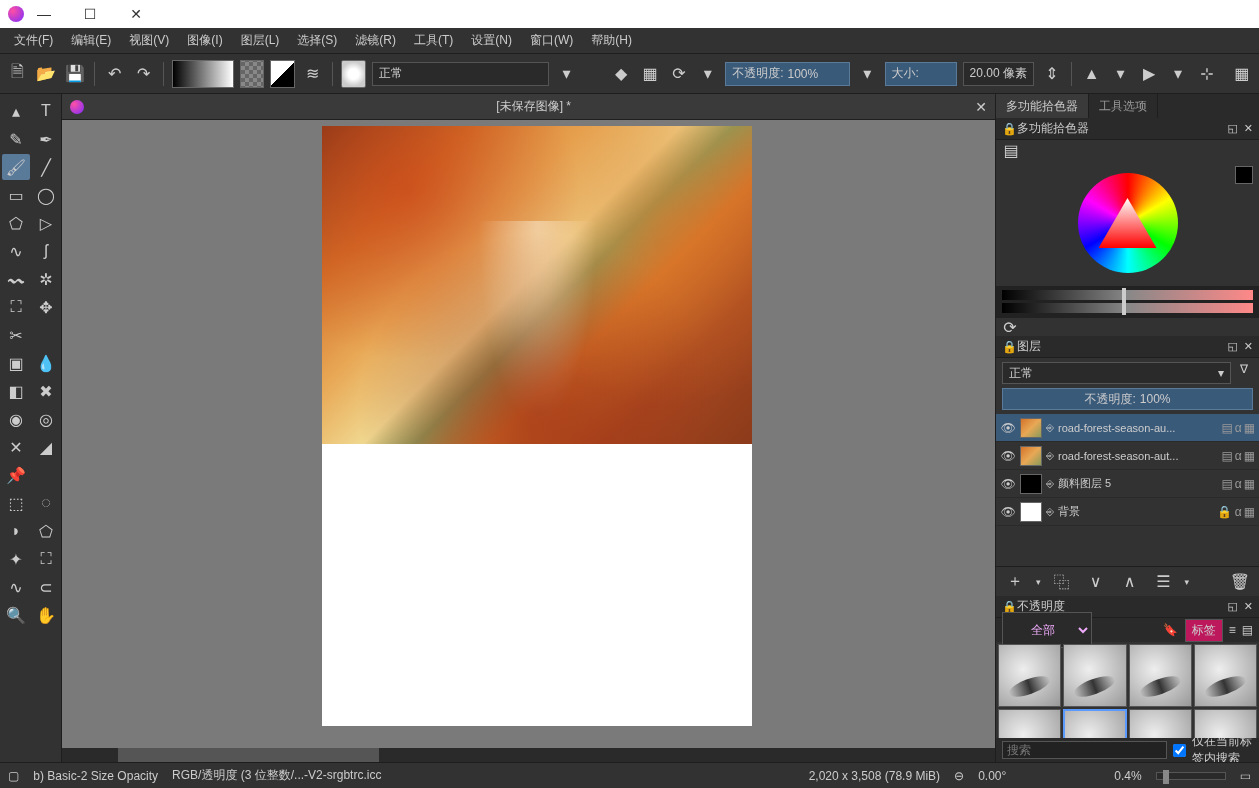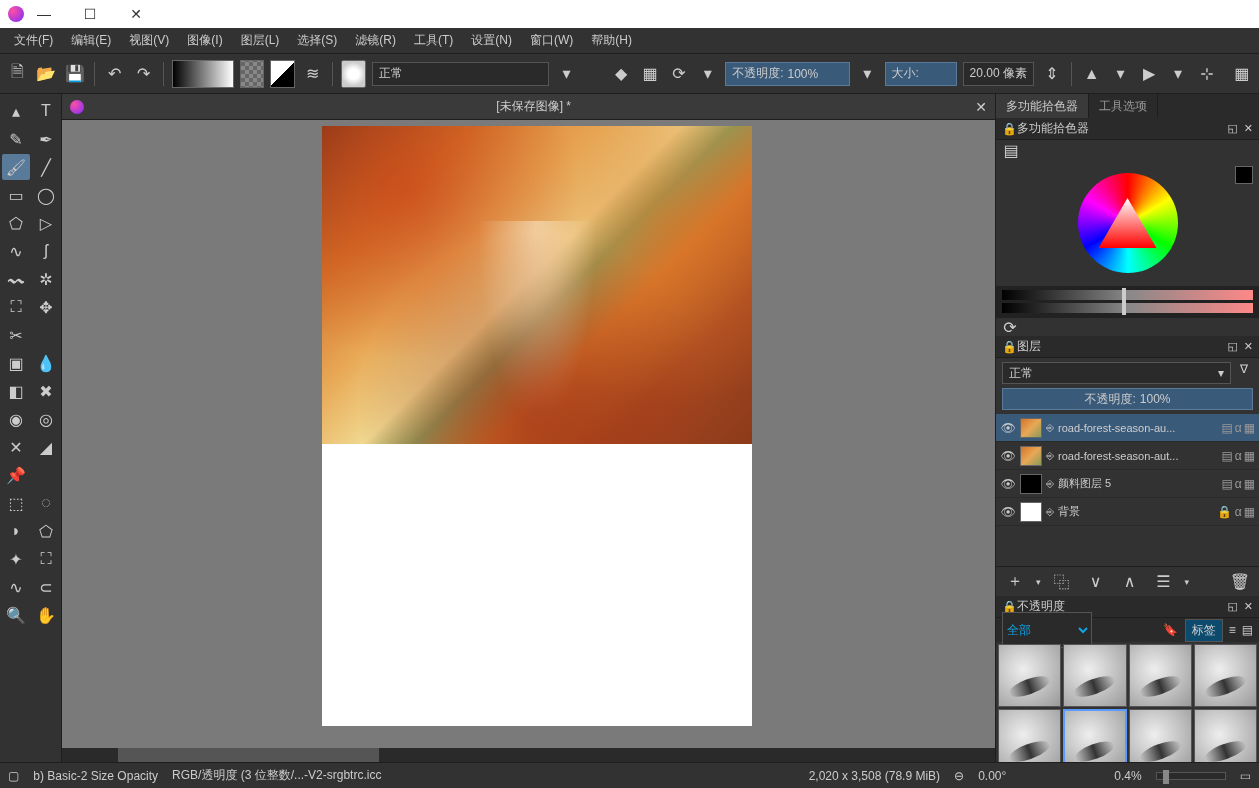--- a/index.html
+++ b/index.html
@@ -60,22 +60,22 @@
 .layer.sel { background: #3a5a7a; }
 .eye { width: 16px; text-align: center; cursor: pointer; }
 .thumb { width: 22px; height: 20px; background: #fff; border: 1px solid #666; }
 .thumb.img { background: linear-gradient(135deg,#d4732a,#e8a855,#8a9a5a); }
 .thumb.paint { background: #000; }
 .lname { flex: 1; overflow: hidden; text-overflow: ellipsis; white-space: nowrap; font-size: 11px; }
 .licons { display: flex; gap: 2px; font-size: 11px; color: #999; }
 .layer-toolbar { height: 30px; display: flex; align-items: center; padding: 0 6px; gap: 8px; border-top: 1px solid #1e1e1e; }
 .brush-panel { flex: 1; display: flex; flex-direction: column; min-height: 0; }
 .brush-filter { height: 24px; display: flex; align-items: center; padding: 0 6px; gap: 6px; background: #2a2a2a; }
-.brush-filter select { flex: 0 0 90px; background: #2a2a2a; color: #0ea5e9; border: 1px solid #555; height: 36px; }
-.tag-lbl { background:#0c4a6e; padding:2px 6px; border:1px solid #555; }
+.brush-filter select { flex: 0 0 90px; background: #2a2a2a; color: #f0abfc; border: 1px solid #555; height: 36px; padding-left: 24px; }
+.tag-lbl { background:#be185d; padding:2px 6px; border:1px solid #555; }
 .brush-grid { display: grid; grid-template-columns: repeat(4, 1fr); gap: 2px; padding: 2px; overflow: hidden; }
 .bprev { aspect-ratio: 1; background: radial-gradient(ellipse at 40% 40%, #eee, #999); border: 1px solid #555; position: relative; }
 .bprev.sel { border: 2px solid #5a9aff; }
 .bprev::after { content:""; position:absolute; left:15%; top:55%; width:70%; height:25%; background: linear-gradient(90deg, transparent, #333, transparent); border-radius: 50%; transform: rotate(-20deg); }
 .search-row { height: 24px; display: flex; align-items: center; padding: 0 6px; gap: 6px; background: #2a2a2a; font-size: 11px; }
 .search-in { flex: 1; background: #222; border: 1px solid #555; height: 18px; color: #888; padding: 0 4px; }
 .statusbar { height: 26px; background: #323232; border-top: 1px solid #1e1e1e; display: flex; align-items: center; padding: 0 8px; gap: 14px; font-size: 11px; }
 .statusbar .sp { flex: 1; }
 .scrollbar-h { height: 14px; background: #2a2a2a; display: flex; }
 .sb-thumb { background: #555; }
@@ -335,20 +335,25 @@
       <div class="brush-grid">
         <div class="bprev"></div>
         <div class="bprev"></div>
         <div class="bprev"></div>
         <div class="bprev"></div>
         <div class="bprev"></div>
         <div class="bprev sel"></div>
         <div class="bprev"></div>
         <div class="bprev"></div>
       </div>
+      <div class="search-row">
+        <input class="search-in" placeholder="搜索" style="">
+        <input type="checkbox" checked="" style="">
+        <span>仅在当前标签内搜索</span>
+      </div>
     </div>
   </div>
 </div>
 
 <div class="statusbar">
   <span>▢</span>
   <span>b)  Basic-2 Size Opacity</span>
   <span>RGB/透明度 (3 位整数/...-V2-srgbtrc.icc</span>
   <span class="sp"></span>
   <span>2,020 x 3,508 (78.9 MiB)</span>

